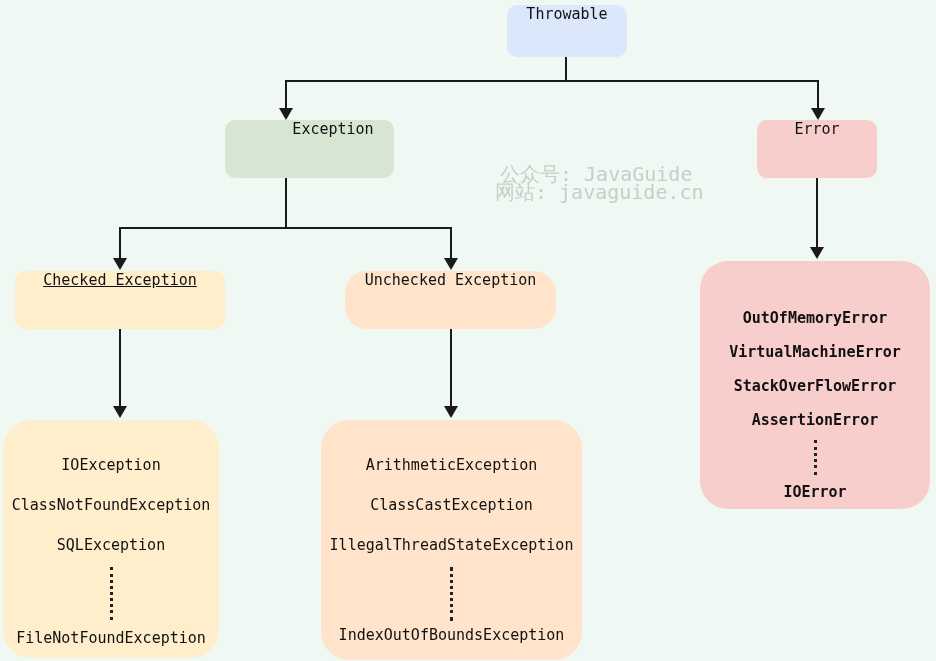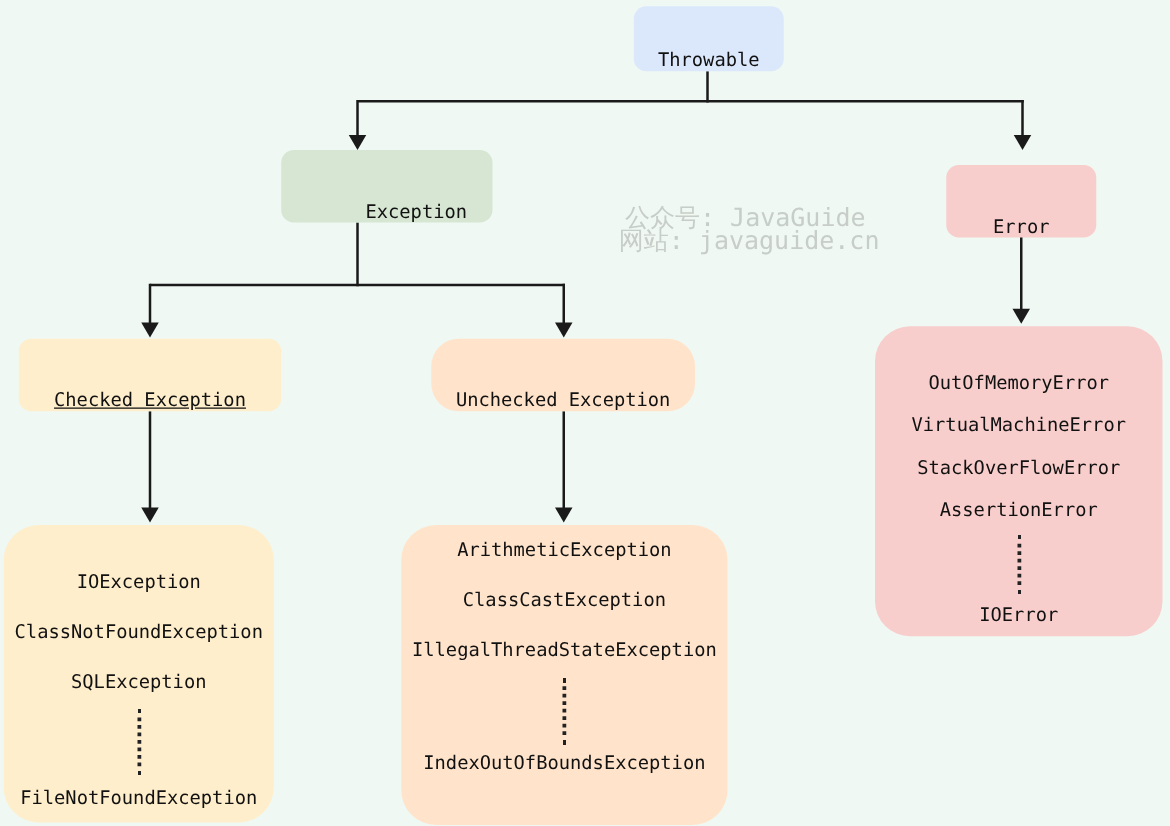--- a/index.html
+++ b/index.html
@@ -21,43 +21,43 @@
     position:absolute;width:0;height:0;
     border-left:7px solid transparent;
     border-right:7px solid transparent;
     border-top:12px solid #1a1a1a;
   }
 
   
   .node{
     position:absolute;
     border-radius:10px;
-    display:flex;align-items:flex-end;justify-content:center;
+    display:flex;align-items:flex-start;justify-content:center;
     font-size:15px;
     letter-spacing:0px;
     white-space:nowrap;
   }
   .node-throwable{left:507px;top:5px;width:120px;height:52px;background:#dbe8fc;}
   .node-exception{left:225px;top:120px;width:122px;height:58px;background:#d6e6d3;padding-left:47px;}
-  .node-error{left:757px;top:132px;width:120px;height:58px;background:#f8cecc;}
+  .node-error{left:757px;top:120px;width:120px;height:58px;background:#f8cecc;}
   .node-checked{left:15px;top:271px;width:210px;height:58px;background:#ffeecb;text-decoration:underline;}
   .node-unchecked{left:345px;top:271px;width:211px;height:58px;background:#ffe4cb;border-radius:22px;}
 
   
   .listbox{
     position:absolute;
     border-radius:28px;
     display:flex;flex-direction:column;align-items:center;
     font-size:15px;
     white-space:nowrap;
   }
   .listbox .li{line-height:16px;margin:12px 0;}
   .listbox-checked{left:3px;top:420px;width:216px;height:238px;background:#ffeecb;padding-top:25px;box-sizing:border-box;}
-  .listbox-unchecked{left:321px;top:420px;width:261px;height:240px;background:#ffe4cb;box-sizing:border-box;}
-  .listbox-error{left:700px;top:261px;width:230px;height:248px;background:#f8cecc;padding-top:28px;box-sizing:border-box;}
+  .listbox-unchecked{left:321px;top:420px;width:261px;height:240px;background:#ffe4cb;padding-top:25px;box-sizing:border-box;}
+  .listbox-error{left:700px;top:261px;width:230px;height:248px;background:#f8cecc;padding-top:40px;box-sizing:border-box;font-weight:bold;}
   .listbox-error .li{margin:9px 0;}
 
   .vdots{
     width:0;height:54px;
     border-left:3px dotted #222;
     margin:2px 0;
   }
   .listbox-error .vdots{height:48px;margin:3px 0;}
   .listbox-checked .li.tail{margin-top:8px;}
   .listbox-unchecked .li.tail{margin-top:4px;}

